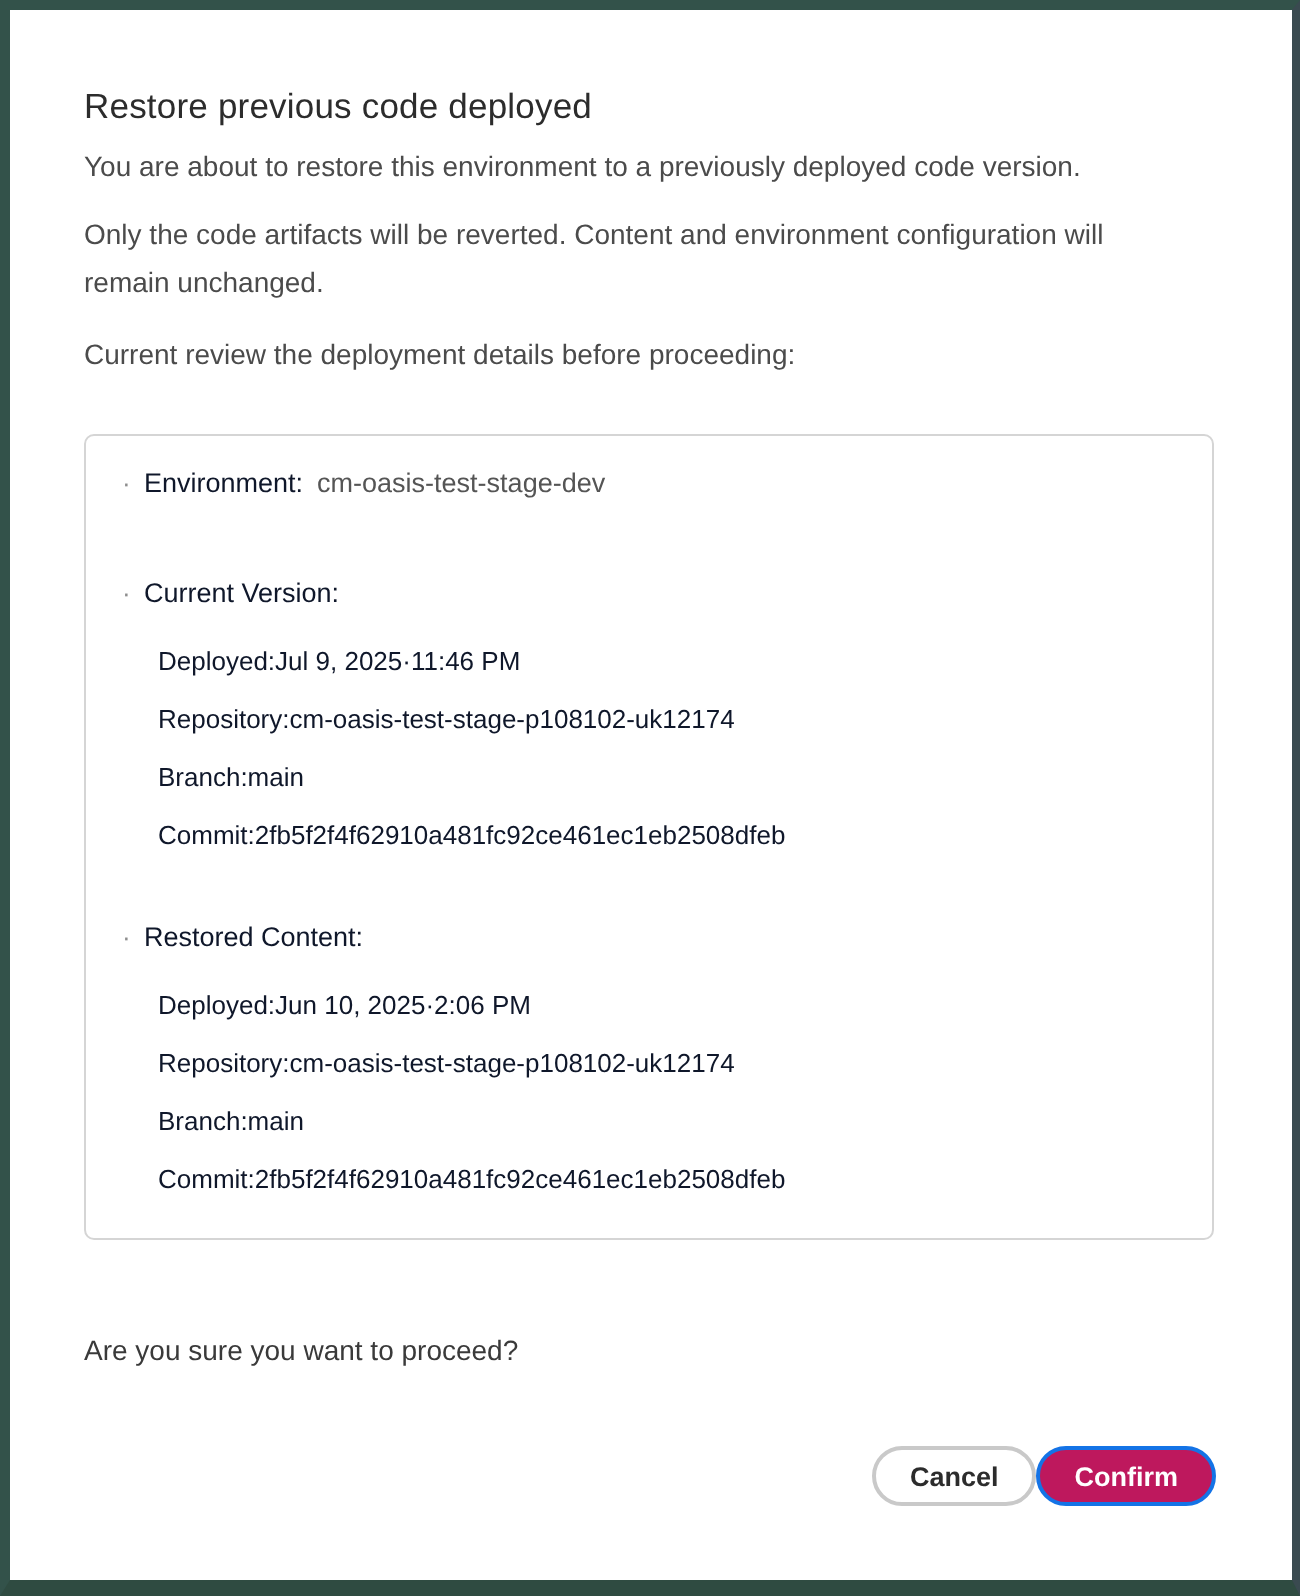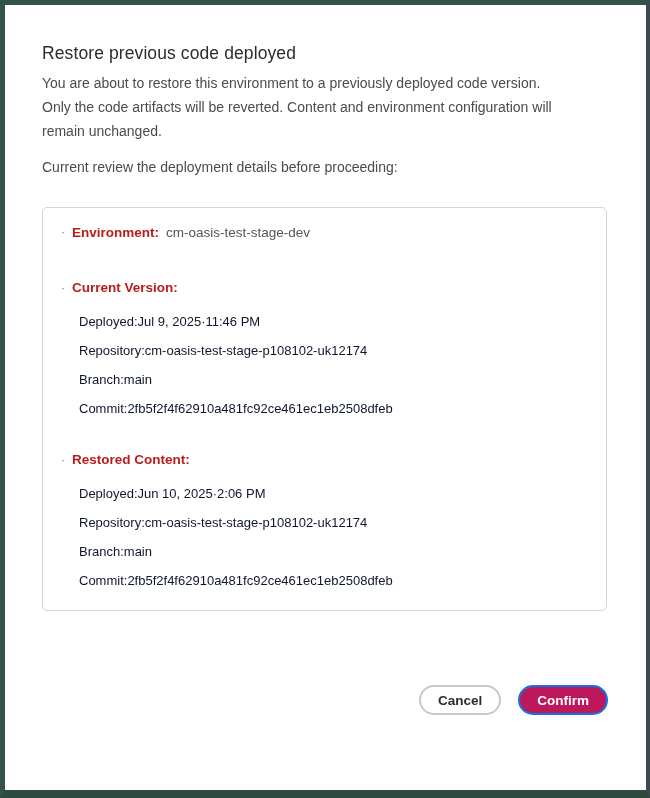--- a/index.html
+++ b/index.html
@@ -30,21 +30,21 @@
     color: #2c2c2c;
     letter-spacing: 0.1px;
     margin-bottom: 7px;
   }
   .para {
     font-size: 14px;
     line-height: 24px;
     color: #4b4b4b;
     max-width: 545px;
   }
-  .para.intro { }
+  .para.intro { margin-bottom: 10px; }
   .para.note { margin-bottom: 12px; }
   .para.review { margin-bottom: 0; }
 
   .details-box {
     margin-top: 28px;
     width: 565px;
     border: 1px solid #d5d5d5;
     border-radius: 5px;
     padding: 15px 18px 20px 18px;
     background: #ffffff;
@@ -57,22 +57,22 @@
     color: #8e8e8e;
     font-size: 13px;
     line-height: 18px;
     width: 11px;
     flex: 0 0 11px;
     text-align: left;
   }
   .item-body { flex: 1; }
   .item-label {
     font-size: 13.5px;
-    font-weight: 700;
-    color: #b91c1c;
+    font-weight: 400;
+    color: #0f172a;
     line-height: 18px;
   }
   .item-value {
     font-size: 13.5px;
     font-weight: 400;
     color: #555555;
     margin-left: 7px;
   }
   .env-item { margin-bottom: 37px; }
   .section-item.second { margin-top: 33px; }
@@ -85,25 +85,24 @@
   }
   .sub-line.first { margin-top: 16px; }
 
   .question {
     margin-top: 47px;
     font-size: 14px;
     color: #3a3a3a;
   }
 
   .button-row {
-    margin-top: 74px;
+    margin-top: 40px;
     display: flex;
     justify-content: flex-end;
     align-items: flex-start;
-    gap: 17px;
   }
   .btn {
     height: 30px;
     border-radius: 15px;
     font-family: "Liberation Sans", sans-serif;
     font-size: 13.5px;
     font-weight: 700;
     padding: 0 17px;
     cursor: pointer;
     display: inline-flex;
@@ -163,20 +162,21 @@
             <div class="sub-line first">Deployed:Jun 10, 2025·2:06 PM</div>
             <div class="sub-line">Repository:cm-oasis-test-stage-p108102-uk12174</div>
             <div class="sub-line">Branch:main</div>
             <div class="sub-line">Commit:2fb5f2f4f62910a481fc92ce461ec1eb2508dfeb</div>
           </div>
         </div>
       </div>
 
     </div>
 
+    <p class="question">Are you sure you want to proceed?</p>
 
     <div class="button-row">
       <button class="btn btn-secondary">Cancel</button>
       <button class="btn btn-primary">Confirm</button>
     </div>
 
   </div>
 </div>
 
 </body></html>

